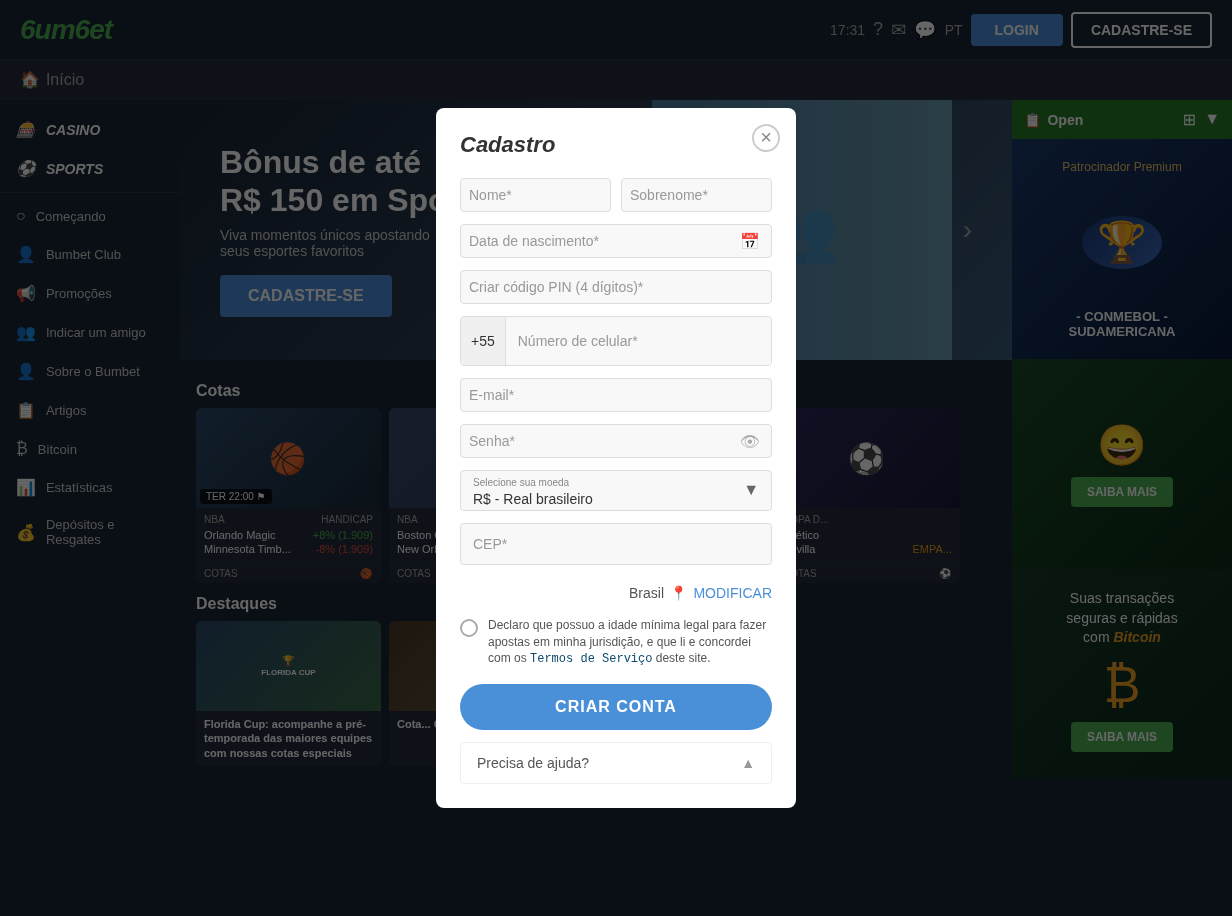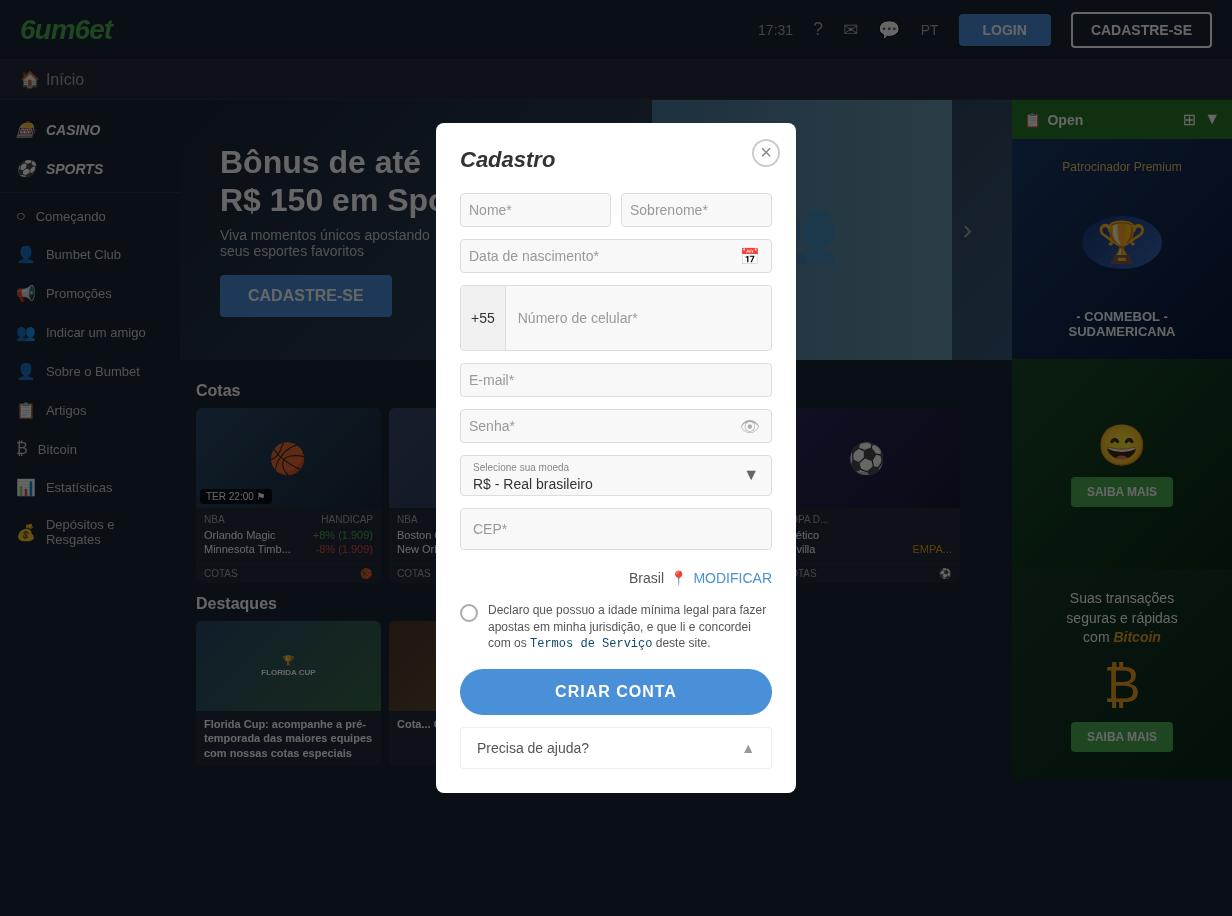--- a/index.html
+++ b/index.html
@@ -2,21 +2,21 @@
 <html><head>
   <meta charset="utf-8">
   <style>
     * { box-sizing: border-box; margin: 0; padding: 0; }
     body { font-family: Arial, sans-serif; background: #1a2535; color: #fff; overflow: hidden; width: 1232px; height: 916px; }
 
     
     .header { background: #1a2535; display: flex; align-items: center; justify-content: space-between; padding: 0 20px; height: 60px; border-bottom: 1px solid #2a3545; }
     .logo { color: #4caf50; font-size: 28px; font-weight: bold; font-style: italic; }
     .logo span { color: #fff; }
-    .header-right { display: flex; align-items: center; gap: 20px; }
+    .header-right { display: flex; align-items: center; gap: 8px; }
     .time { color: #aaa; font-size: 14px; }
     .header-icon { color: #aaa; font-size: 18px; cursor: pointer; }
     .btn-login { background: #4a90d9; color: #fff; border: none; padding: 8px 24px; border-radius: 4px; font-size: 14px; font-weight: bold; cursor: pointer; }
     .btn-cadastro { background: transparent; color: #fff; border: 2px solid #fff; padding: 8px 18px; border-radius: 4px; font-size: 14px; font-weight: bold; cursor: pointer; }
     .lang { color: #aaa; font-size: 14px; }
 
     
     .navbar { background: #232f3e; display: flex; align-items: center; padding: 0 20px; height: 40px; border-bottom: 1px solid #2a3545; }
     .navbar-home { display: flex; align-items: center; gap: 6px; color: #aaa; font-size: 14px; cursor: pointer; }
     .navbar-home span { font-size: 16px; }
@@ -75,21 +75,21 @@
     .modal-title { color: #333; font-size: 22px; font-weight: bold; margin-bottom: 20px; font-style: italic; }
     .modal-close { position: absolute; top: 16px; right: 16px; background: none; border: none; font-size: 20px; color: #888; cursor: pointer; width: 28px; height: 28px; border-radius: 50%; border: 2px solid #ccc; display: flex; align-items: center; justify-content: center; }
     .form-row { display: flex; gap: 10px; margin-bottom: 12px; }
     .form-field { flex: 1; }
     .form-input { width: 100%; padding: 8px; border: 1px solid #ddd; border-radius: 4px; font-size: 14px; background: #f8f8f8; color: #333; outline: none; }
     .form-input::placeholder { color: #999; }
     .form-input-icon { position: relative; }
     .form-input-icon input { padding-right: 40px; }
     .form-input-icon .icon-right { position: absolute; right: 12px; top: 50%; transform: translateY(-50%); color: #aaa; cursor: pointer; font-size: 16px; }
     .phone-row { display: flex; gap: 0; margin-bottom: 12px; border: 1px solid #ddd; border-radius: 4px; overflow: hidden; background: #f8f8f8; }
-    .phone-prefix { padding: 24px 10px; background: #f0f0f0; color: #333; font-size: 14px; border-right: 1px solid #ddd; white-space: nowrap; }
+    .phone-prefix { padding: 16px 10px; background: #f0f0f0; color: #333; font-size: 14px; border-right: 1px solid #ddd; white-space: nowrap; }
     .phone-input { flex: 1; padding: 12px; border: none; background: #f8f8f8; font-size: 14px; color: #333; outline: none; }
     .phone-input::placeholder { color: #999; }
     .select-row { position: relative; margin-bottom: 12px; }
     .select-arrow { position: absolute; right: 12px; top: 50%; transform: translateY(-50%); color: #666; pointer-events: none; }
     .cep-input { width: 100%; padding: 12px; border: 1px solid #ddd; border-radius: 4px; font-size: 14px; background: #f8f8f8; color: #333; outline: none; margin-bottom: 12px; }
     .cep-input::placeholder { color: #999; }
     .location-row { display: flex; align-items: center; justify-content: flex-end; gap: 6px; margin-bottom: 16px; color: #555; font-size: 14px; }
     .modify-link { color: #4a90d9; cursor: pointer; font-size: 14px; }
     .terms-row { display: flex; align-items: flex-start; gap: 10px; margin-bottom: 16px; }
     .terms-checkbox { width: 18px; height: 18px; border: 2px solid #aaa; border-radius: 50%; flex-shrink: 0; margin-top: 2px; cursor: pointer; }
@@ -377,20 +377,23 @@
       </div>
     </div>
 
     
     <div class="form-input-icon" style="margin-bottom:12px;">
       <input class="form-input" type="text" style="padding-right: 40px;" placeholder="Data de nascimento*">
       <span class="icon-right">📅</span>
     </div>
 
     
+    <div style="margin-bottom:12px;">
+      <input class="form-input" type="text" placeholder="Criar código PIN (4 dígitos)*" style="">
+    </div>
 
     
     <div class="phone-row">
       <span class="phone-prefix">+55</span>
       <input class="phone-input" type="text" placeholder="Número de celular*" style="">
     </div>
 
     
     <div style="margin-bottom:12px;">
       <input class="form-input" type="email" placeholder="E-mail*" style="">

